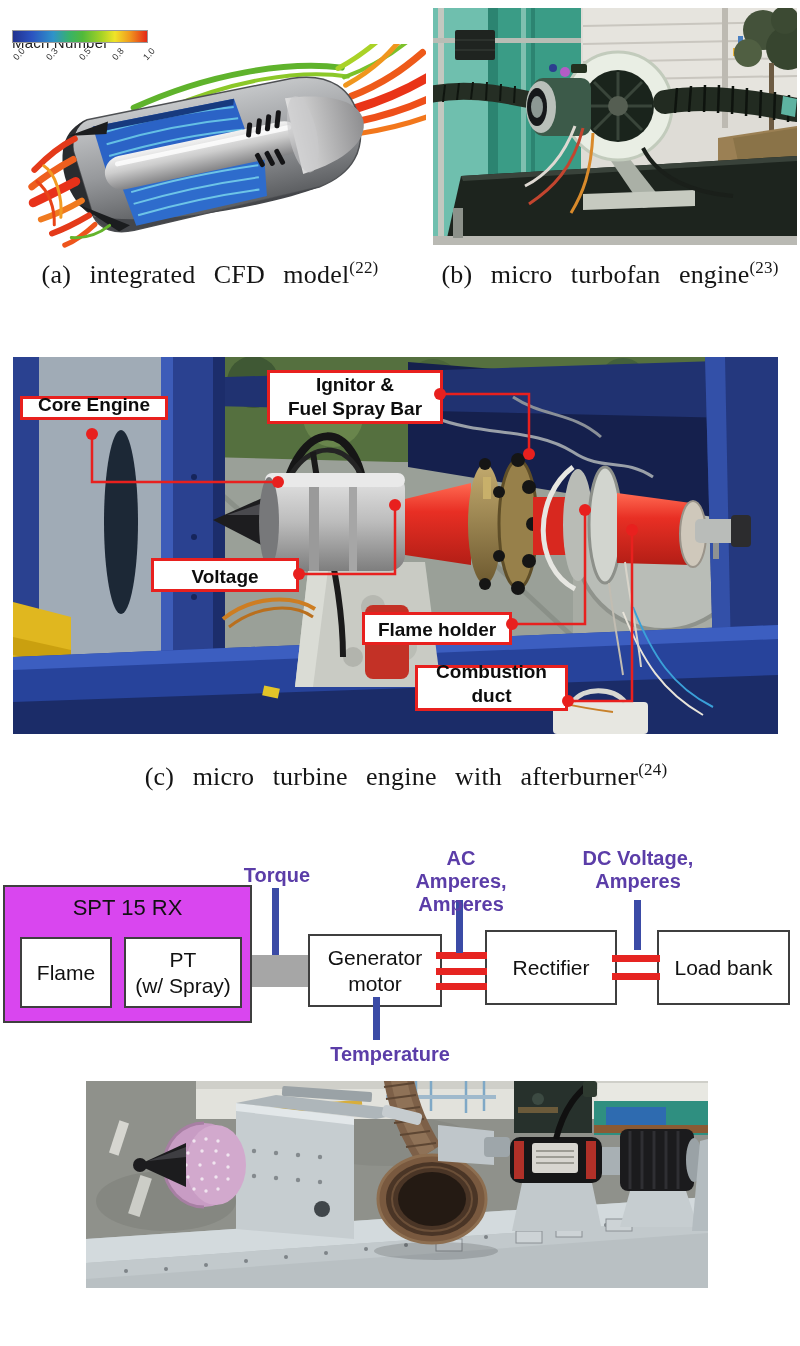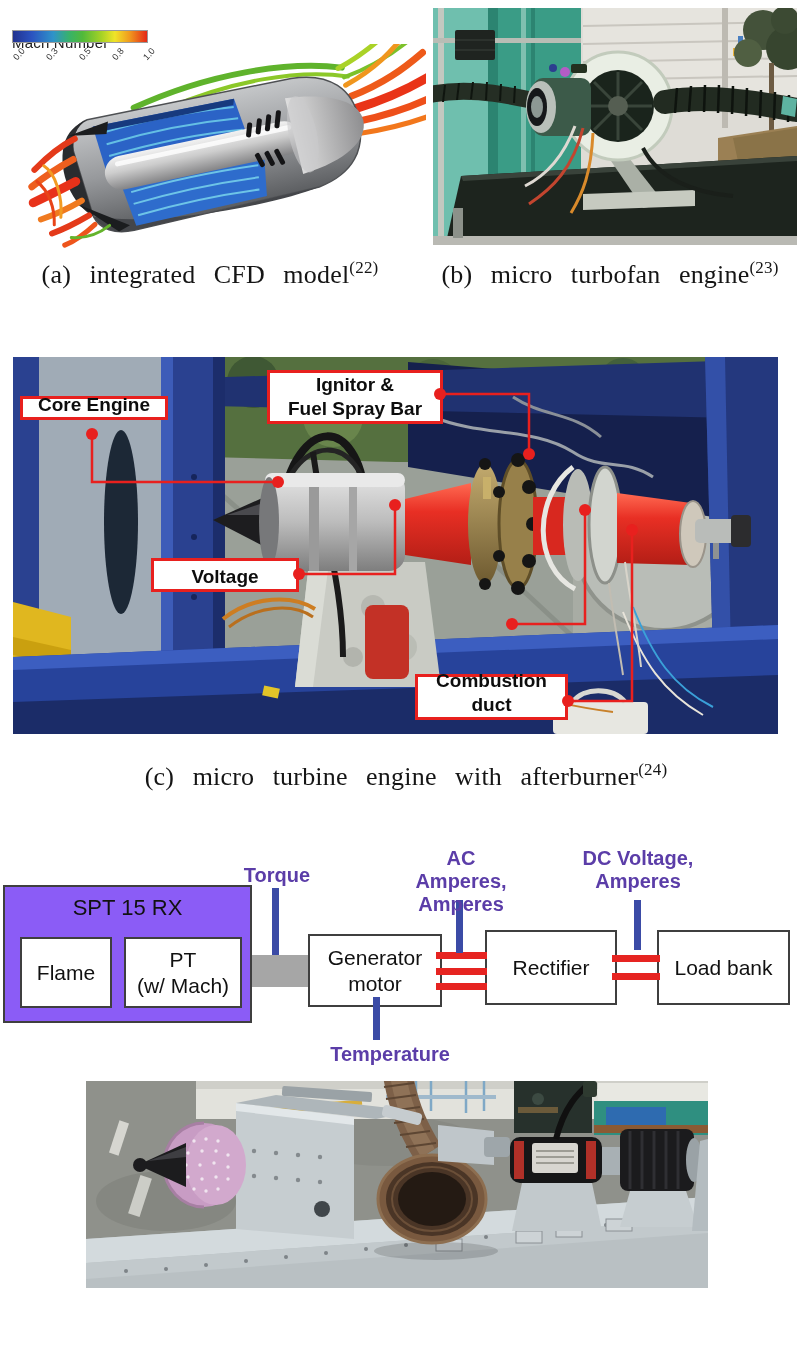--- a/index.html
+++ b/index.html
@@ -15,21 +15,21 @@
 .cb-title{position:absolute;left:8px;top:28px;font-size:15px;color:#222;letter-spacing:.2px}
 .cb-bar{position:absolute;left:8px;top:24px;width:136px;height:13px;border:1px solid #9a9a9a;
  background:linear-gradient(90deg,#22328f 0%,#2b53c0 14%,#2f93c9 30%,#38b26a 42%,#51b93a 52%,#a6d226 66%,#f0e428 76%,#f09a1e 87%,#e52817 100%)}
 .cb-tickwrap{position:absolute;top:40px;width:0;height:0}
 .cb-tick{position:absolute;right:-2px;top:0;font-size:9px;color:#333;white-space:nowrap;transform:rotate(-48deg);transform-origin:100% 0}
 
 .clabel{position:absolute;background:#fff;border:3px solid #e8201e;color:#0d0d0d;font-weight:700;text-align:center;font-size:19px;line-height:24px;display:flex;flex-direction:column;justify-content:flex-end;z-index:3}
 .callouts{position:absolute;left:0;top:0;z-index:4;pointer-events:none}
 
 .dbox{position:absolute;background:#fff;border:2.5px solid #3f3f3f;color:#111;display:flex;flex-direction:column;align-items:center;justify-content:center;font-size:21px;line-height:26px;text-align:center;z-index:2}
-.dbox-outer{position:absolute;background:#8b5cf6;border:2.5px solid #3f3f3f;z-index:1}
+.dbox-outer{position:absolute;background:#d946ef;border:2.5px solid #3f3f3f;z-index:1}
 .dtitle{position:absolute;left:0;top:8px;width:100%;text-align:center;font-size:22px;color:#111}
 .sensor-label{position:absolute;color:#5b3da8;font-size:20px;font-weight:600;text-align:center;line-height:23px;z-index:5}
 .sline{position:absolute;width:7px;background:#3b4ba6;z-index:4}
 .rbar{position:absolute;height:7px;background:#e62421;z-index:3}
 .shaft{position:absolute;background:#a6a6a6;z-index:0}
 </style>
 </head>
 <body>
 
 <div class="page">
@@ -342,21 +342,24 @@
     <div class="clabel" style="left:7px;top:39px;width:148px;height:24px">
       <span>Core Engine</span>
     </div>
     <div class="clabel" style="left:254px;top:13px;width:176px;height:54px">
       <span>Ignitor &amp;</span>
       <span>Fuel Spray Bar</span>
     </div>
     <div class="clabel" style="left:138px;top:201px;width:148px;height:34px">
       <span>Voltage</span>
     </div>
-    <div class="clabel" style="left:402px;top:317px;width:153px;height:46px">
+    <div class="clabel" style="left:349px;top:255px;width:150px;height:33px">
+      <span>Flame holder</span>
+    </div>
+    <div class="clabel" style="left:402px;top:308px;width:153px;height:46px">
       <span>Combustion</span>
       <span>duct</span>
     </div>
 
     <svg class="callouts" width="765" height="377" viewBox="0 0 765 377">
       <g stroke="#e8201e" stroke-width="2.5" fill="none">
         <polyline points="79,77 79,125 265,125"></polyline>
         <polyline points="427,37 516,37 516,97"></polyline>
         <polyline points="286,217 382,217 382,148"></polyline>
         <polyline points="499,267 572,267 572,153"></polyline>
@@ -385,21 +388,21 @@
   <div class="abs" style="left:0;top:840px;width:800px;height:232px">
     <div class="shaft" style="left:240px;top:115px;width:72px;height:32px"></div>
 
     <div class="dbox-outer" style="left:3px;top:45px;width:249px;height:138px">
       <div class="dtitle">SPT 15 RX</div>
       <div class="dbox" style="left:15px;top:50px;width:92px;height:71px">
         <span>Flame</span>
       </div>
       <div class="dbox" style="left:119px;top:50px;width:118px;height:71px">
         <span>PT</span>
-        <span>(w/ Mach)</span>
+        <span>(w/ Spray)</span>
       </div>
     </div>
 
     <div class="dbox" style="left:308px;top:94px;width:134px;height:73px">
       <span>Generator</span>
       <span>motor</span>
     </div>
     <div class="dbox" style="left:485px;top:90px;width:132px;height:75px">
       <span>Rectifier</span>
     </div>

